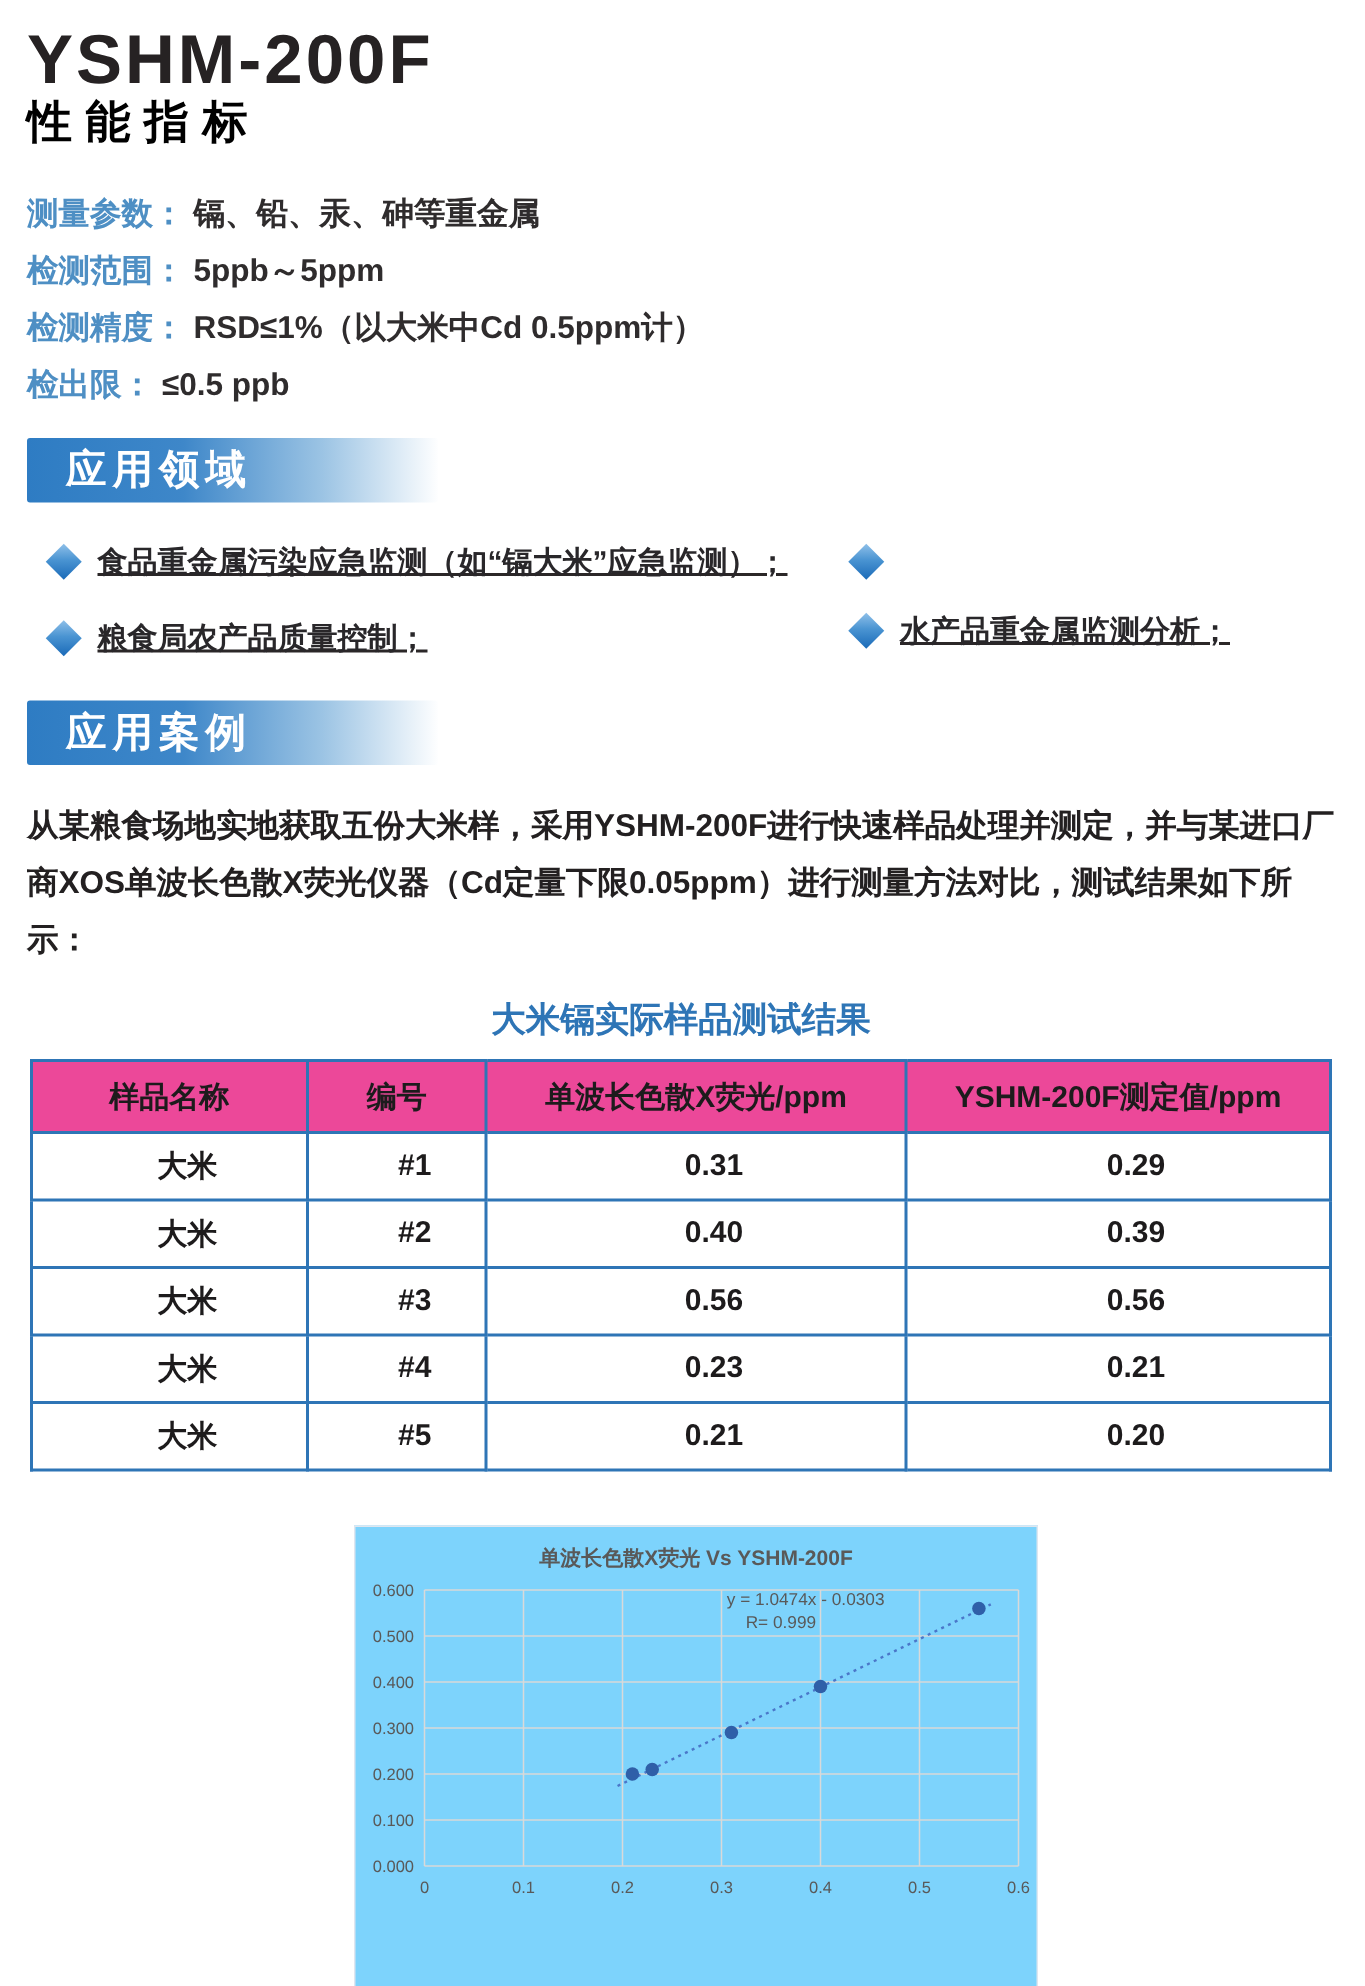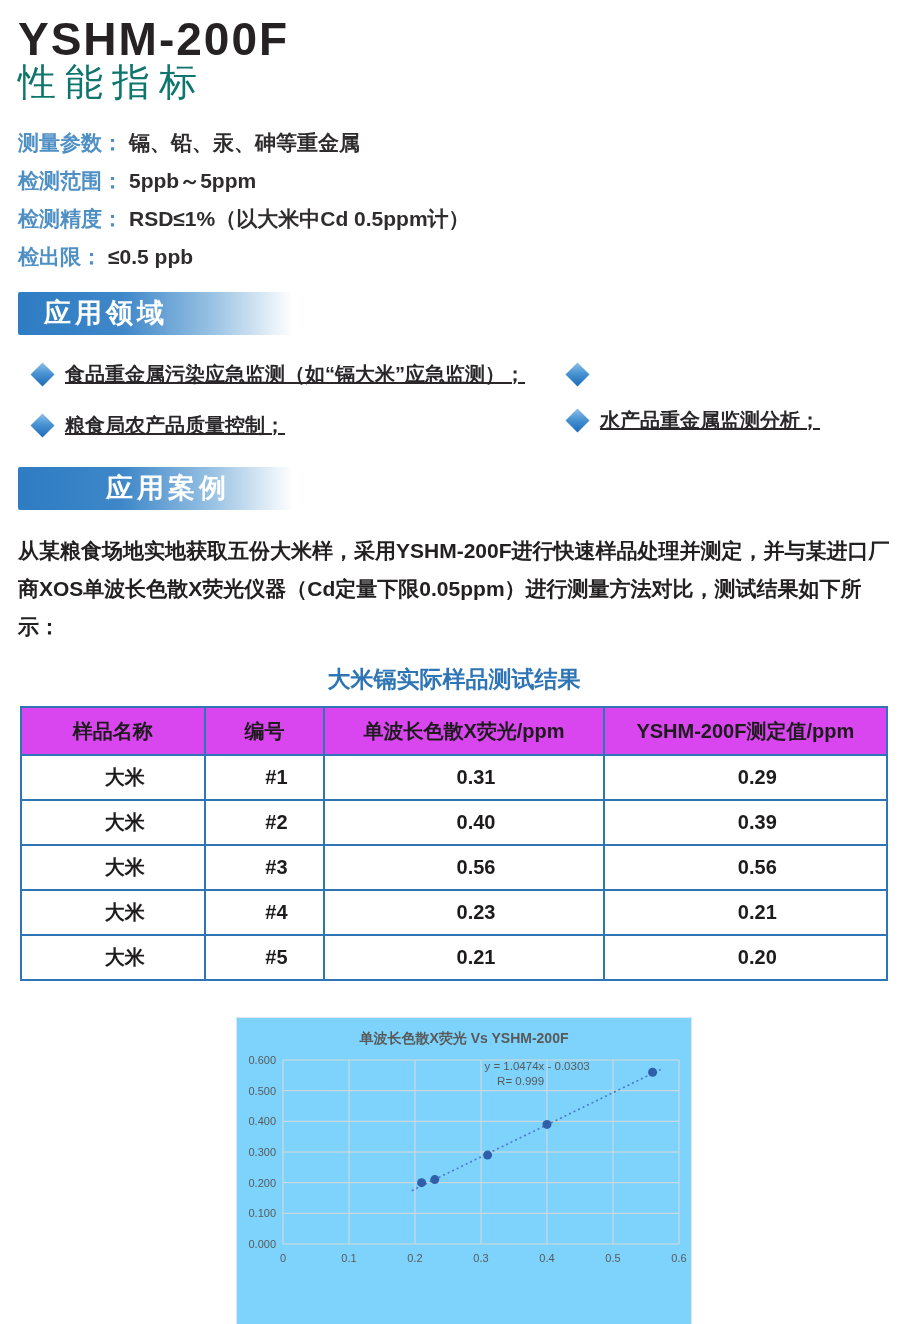--- a/index.html
+++ b/index.html
@@ -16,24 +16,24 @@
 
   
   .doc-title {
     font-size: 46px;
     font-weight: 800;
     letter-spacing: 2px;
     color: #262223;
     line-height: 50px;
   }
   .doc-subtitle {
-    font-size: 38px;
-    font-weight: 400;
+    font-size: 30px;
+    font-weight: 700;
     letter-spacing: 9px;
-    color: #0f766e;
+    color: #000000;
     line-height: 36px;
   }
 
   
   .specs { margin-top: 24px; }
   .spec-line { font-size: 21px; line-height: 38px; white-space: nowrap; }
   .spec-label { color: #4e8fc4; font-weight: 700; }
   .spec-value { color: #2f2c2d; font-weight: 600; margin-left: 6px; }
 
   
@@ -43,21 +43,21 @@
     height: 43px;
     line-height: 43px;
     padding-left: 26px;
     font-size: 27px;
     font-weight: 700;
     letter-spacing: 4px;
     color: #ffffff;
     background: linear-gradient(90deg, #2e7cc3 0%, #3e87c9 38%, #9cc4e4 72%, rgba(230,241,250,0.05) 100%);
     border-radius: 2px;
   }
-  .section-bar.second { margin-top: 28px; text-align: center; }
+  .section-bar.second { margin-top: 28px; }
 
   
   .bullets {
     margin-top: 26px;
     display: flex;
     padding-left: 12px;
   }
   .bullet-col { display: flex; flex-direction: column; gap: 24px; text-decoration: underline; }
   .bullet-col.left { width: 535px; }
   .bullet-col.right { padding-top: 5px; }
@@ -98,21 +98,21 @@
     width: 868px;
     border-collapse: collapse;
   }
   table.results th, table.results td {
     border: 2px solid #2e75b6;
     text-align: center;
     font-size: 20px;
     color: #1d1b1c;
   }
   table.results th {
-    background: #d946ef;
+    background: #ec4899;
     height: 48px;
     font-weight: 700;
   }
   table.results td { height: 45px; font-weight: 600; background: #ffffff; padding-left: 24px; }
   .col-sample { width: 184px; }
   .col-id     { width: 120px; }
   .col-xrf    { width: 280px; }
   .col-yshm   { width: 284px; }
 
   

